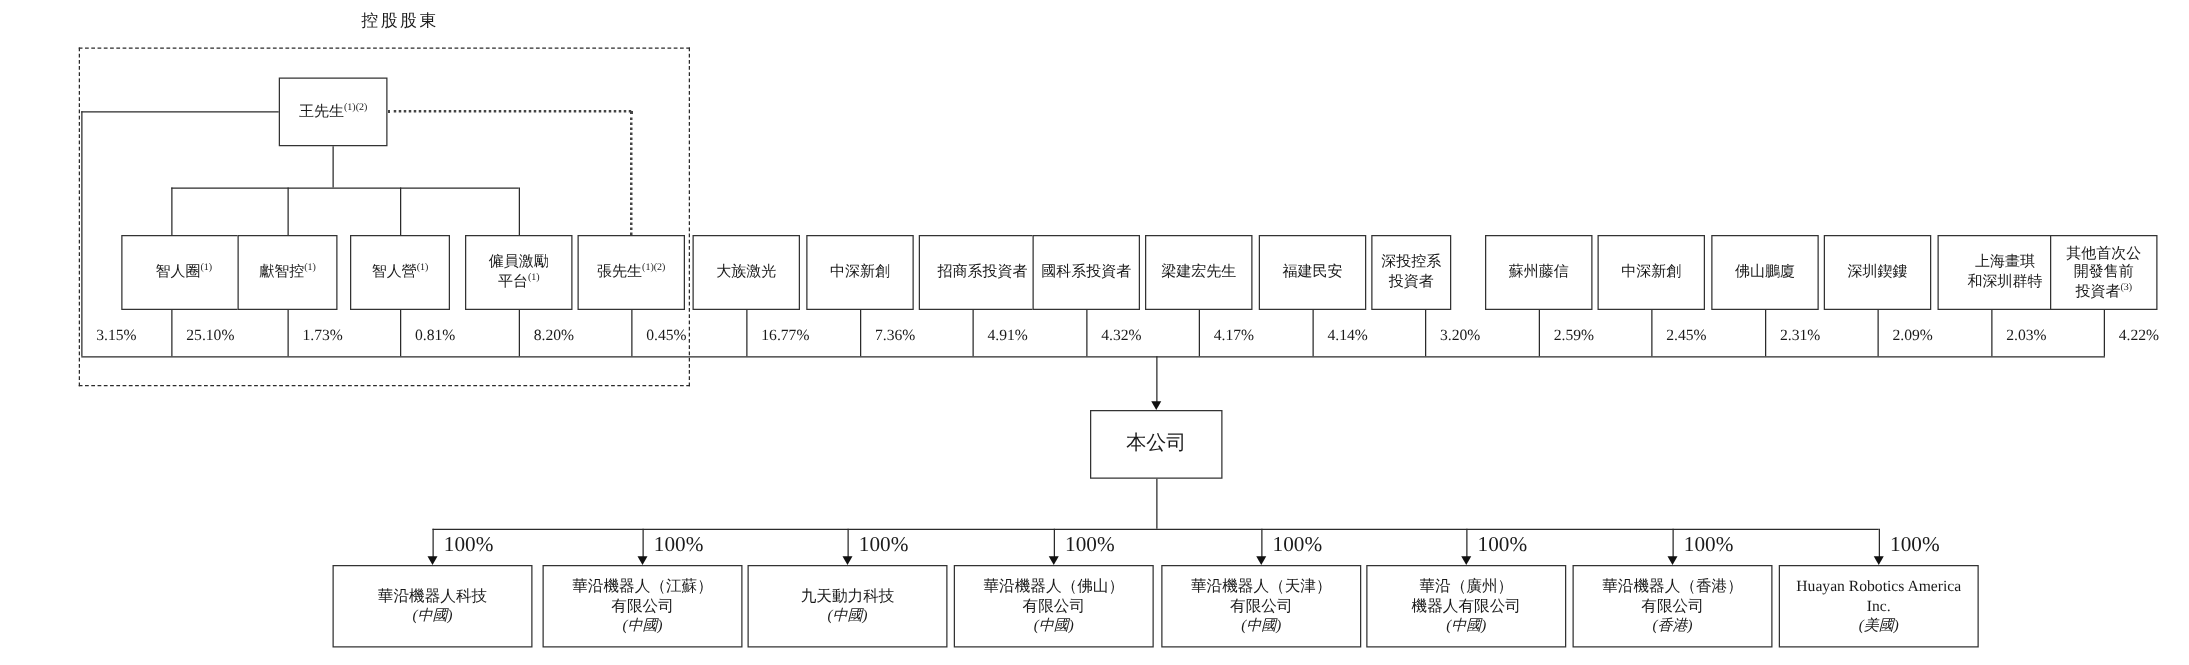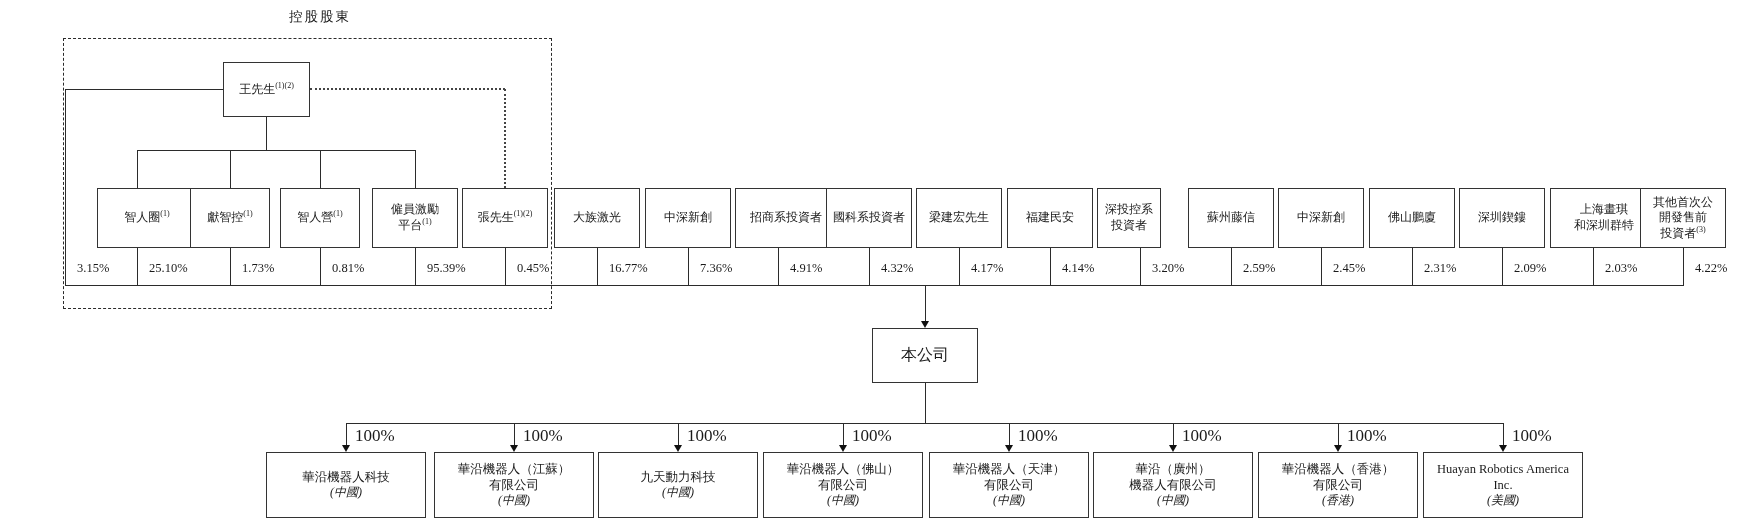--- a/index.html
+++ b/index.html
@@ -128,21 +128,21 @@
   <i class="ln" style="left:1321px;top:248px;width:1px;height:37px"></i>
   <i class="ln" style="left:1412px;top:248px;width:1px;height:37px"></i>
   <i class="ln" style="left:1502px;top:248px;width:1px;height:37px"></i>
   <i class="ln" style="left:1593px;top:248px;width:1px;height:37px"></i>
   <i class="ln" style="left:1683px;top:248px;width:1px;height:37px"></i>
 
   <span class="pct" style="left:77px">3.15%</span>
   <span class="pct" style="left:149px">25.10%</span>
   <span class="pct" style="left:242px">1.73%</span>
   <span class="pct" style="left:332px">0.81%</span>
-  <span class="pct" style="left:427px">95.39%</span>
+  <span class="pct" style="left:427px">8.20%</span>
   <span class="pct" style="left:517px">0.45%</span>
   <span class="pct" style="left:609px">16.77%</span>
   <span class="pct" style="left:700px">7.36%</span>
   <span class="pct" style="left:790px">4.91%</span>
   <span class="pct" style="left:881px">4.32%</span>
   <span class="pct" style="left:971px">4.17%</span>
   <span class="pct" style="left:1062px">4.14%</span>
   <span class="pct" style="left:1152px">3.20%</span>
   <span class="pct" style="left:1243px">2.59%</span>
   <span class="pct" style="left:1333px">2.45%</span>

